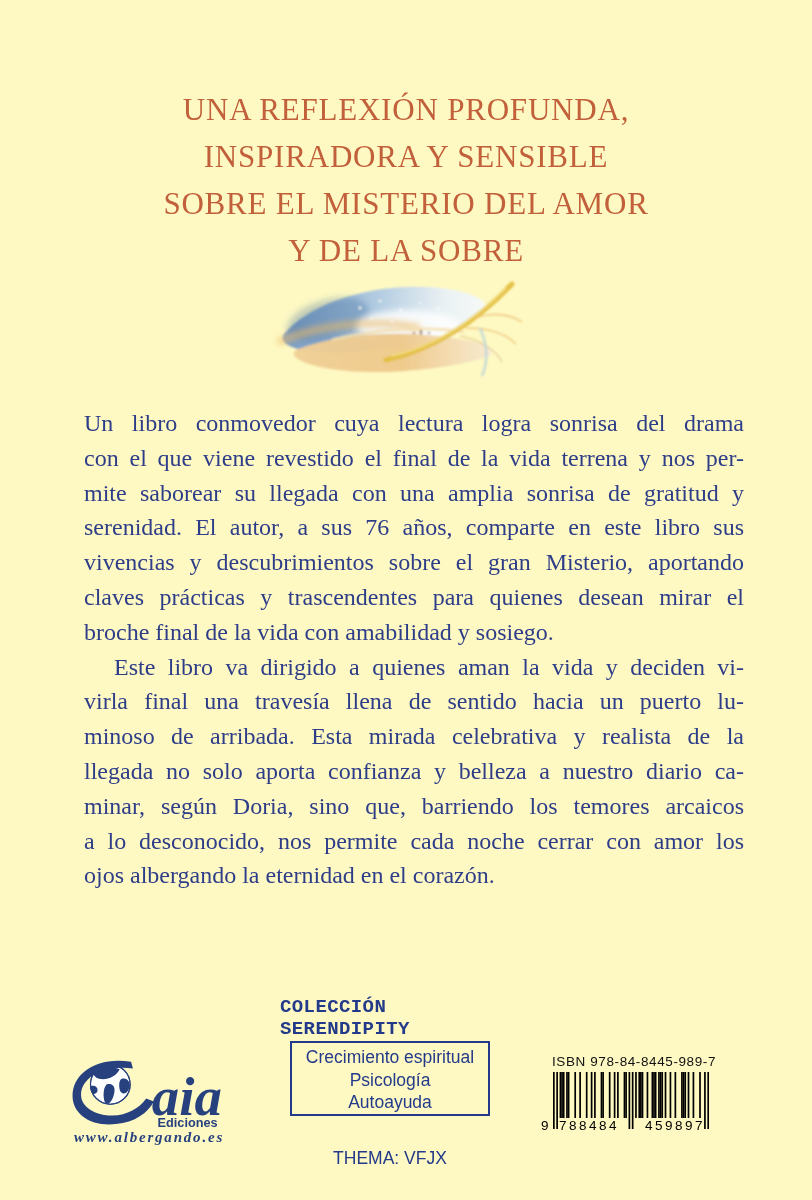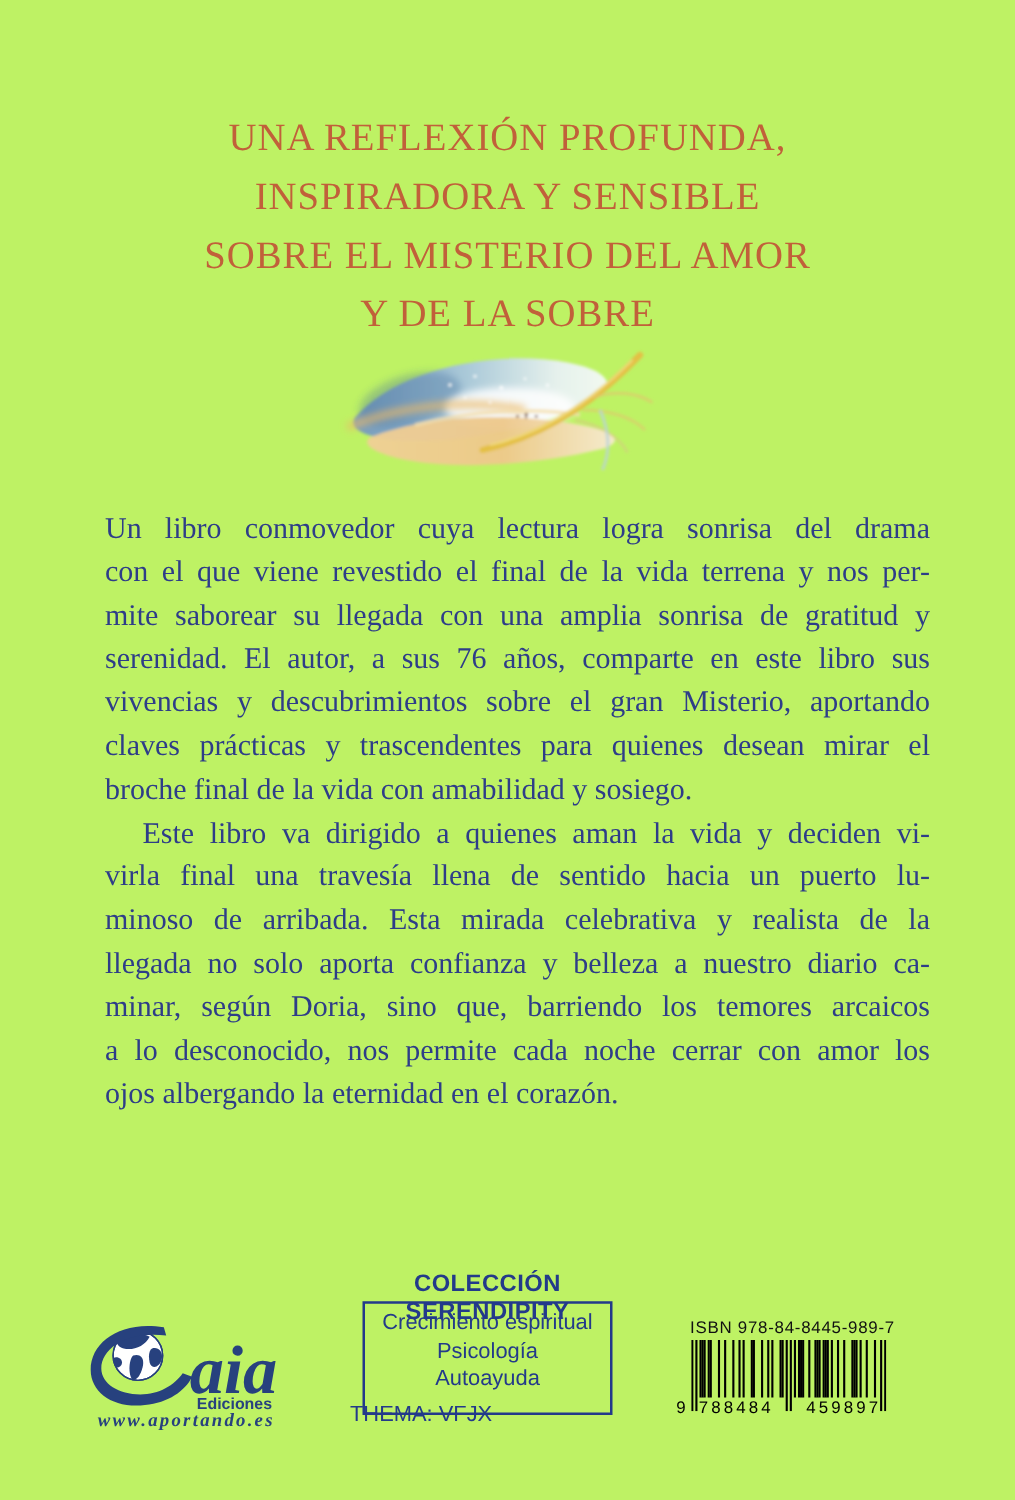--- a/index.html
+++ b/index.html
@@ -4,53 +4,53 @@
 <style>
   :root{
     --title-orange:#c1603a;
     --body-navy:#2e3d88;
     --accent-navy:#233a8a;
     --logo-navy:#27417e;
     --barcode-black:#000000;
   }
   html,body{margin:0;padding:0;background:#ffffff;}
   .page{
-    position:relative;width:812px;height:1200px;background:#bef264;overflow:hidden;
+    position:relative;width:812px;height:1200px;background:#fef9c3;overflow:hidden;
     font-family:"Liberation Serif",serif;
   }
   
   .headline{
     position:absolute;top:86px;left:0;width:812px;text-align:center;
     color:var(--title-orange);font-size:31px;line-height:47px;letter-spacing:0.8px;
   }
   
   .feather{position:absolute;left:268px;top:270px;width:290px;height:112px;}
   .feather svg{width:100%;height:100%;display:block;}
   
   .synopsis{
     position:absolute;top:406px;left:84px;width:660px;
     color:var(--body-navy);font-size:24px;
   }
   .bline{line-height:34.8px;text-align:justify;text-align-last:justify;white-space:nowrap;}
   .bline.last{text-align-last:left;}
   .bline.indent{text-indent:30px;}
   
   .coll-head{
-    position:absolute;top:1017px;left:280px;width:220px;text-align:center;
-    font-family:Liberation Sans, sans-serif;font-weight:bold;font-size:19px;
+    position:absolute;top:996px;left:280px;width:220px;text-align:left;
+    font-family:Liberation Mono, monospace;font-weight:bold;font-size:19px;
     line-height:22px;color:var(--accent-navy);letter-spacing:0.4px;
   }
   .cat-box{
-    position:absolute;top:1041px;left:290px;width:200px;height:91px;
+    position:absolute;top:1041px;left:290px;width:200px;height:75px;
     border:2px solid var(--accent-navy);box-sizing:border-box;
     text-align:center;font-family:"Liberation Sans",sans-serif;
     font-size:17.5px;line-height:22.5px;color:var(--accent-navy);padding-top:3px;
   }
   .thema{
-    position:absolute;top:1121px;left:280px;width:220px;text-align:left;
+    position:absolute;top:1148px;left:280px;width:220px;text-align:center;
     font-family:"Liberation Sans",sans-serif;font-size:17.5px;color:var(--accent-navy);
   }
   
   .publisher{position:absolute;left:54px;top:1056px;width:190px;text-align:center;}
   .logo-svg{width:168px;height:72px;display:block;margin:0 auto;}
   .pub-url{
     margin-top:1px;font-family:"Liberation Serif",serif;font-style:italic;font-weight:bold;
     font-size:15px;letter-spacing:1.8px;color:var(--logo-navy);white-space:nowrap;
   }
   
@@ -182,21 +182,21 @@
           <path d="M44,30 C50,28 54,32 52,40 C50,48 46,52 43,50 C40,46 40,34 44,30 Z"></path>
           <path d="M60,24 C66,22 70,28 68,34 C66,40 60,42 58,36 C57,31 57,26 60,24 Z"></path>
           <path d="M27,32 C32,30 36,34 34,38 C31,42 26,40 26,36 Z"></path>
         </g>
         <circle cx="48" cy="30" r="21" fill="none" stroke="var(--logo-navy)" stroke-width="1.2"></circle>
       </g>
       <path d="M70,6 C34,0 8,18 8,42 C8,62 28,75 54,72 C74,70 88,60 94,48 L86,45 C79,55 66,63 50,63 C32,63 17,54 17,41 C17,23 40,9 72,13 Z" fill="var(--logo-navy)"></path>
       <text x="92" y="62" font-family="Liberation Serif, serif" font-size="58" font-style="italic" font-weight="bold" fill="var(--logo-navy)">aia</text>
       <text x="98" y="75" font-family="Liberation Sans, sans-serif" font-size="13.5" font-weight="bold" fill="var(--logo-navy)">Ediciones</text>
     </svg>
-    <div class="pub-url">www.aportando.es</div>
+    <div class="pub-url">www.albergando.es</div>
   </div>
 
   <div class="isbn-block">
     <div class="isbn-label">ISBN 978-84-8445-989-7</div>
     <div class="barcode-wrap">
       <div class="barcode"><svg width="156" height="57" viewBox="0 0 156 57">
             <rect x="0.00" y="0" width="1.69" height="57" fill="var(--barcode-black)"></rect>
             <rect x="3.28" y="0" width="1.69" height="57" fill="var(--barcode-black)"></rect>
             <rect x="6.57" y="0" width="1.69" height="46" fill="var(--barcode-black)"></rect>
             <rect x="8.21" y="0" width="1.69" height="46" fill="var(--barcode-black)"></rect>

